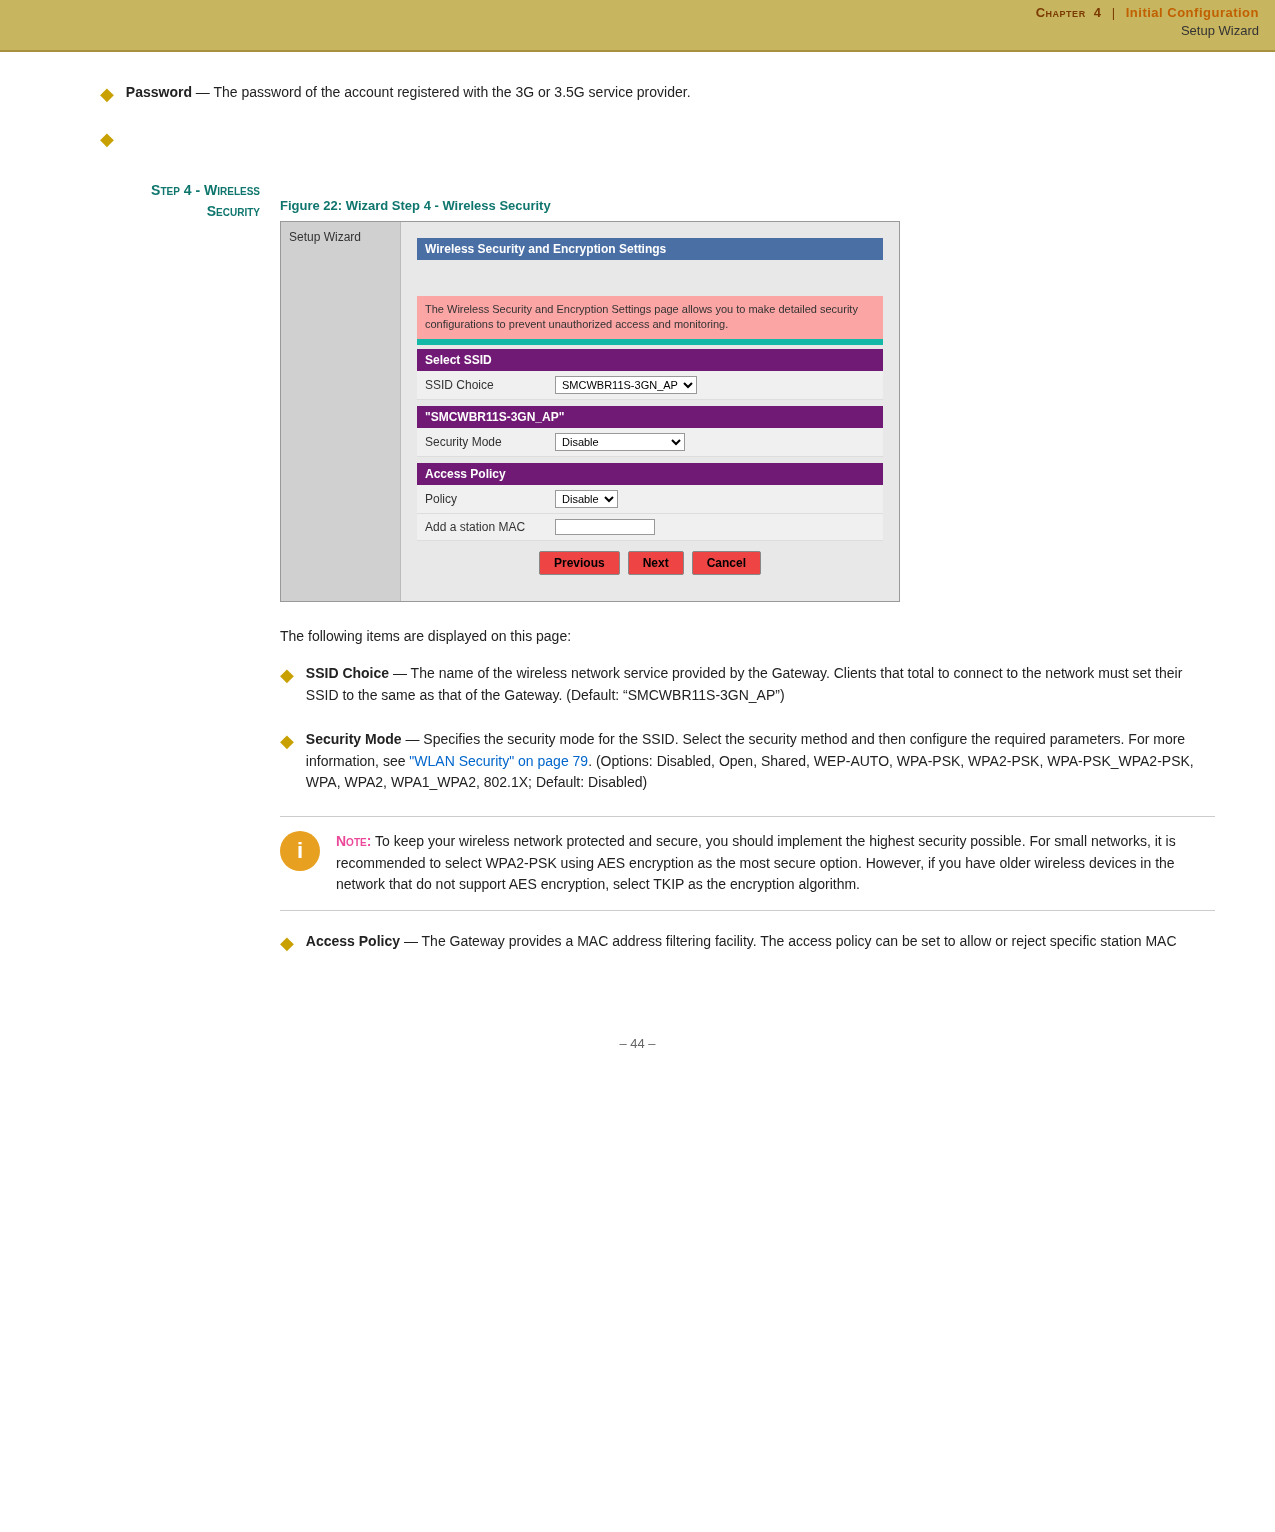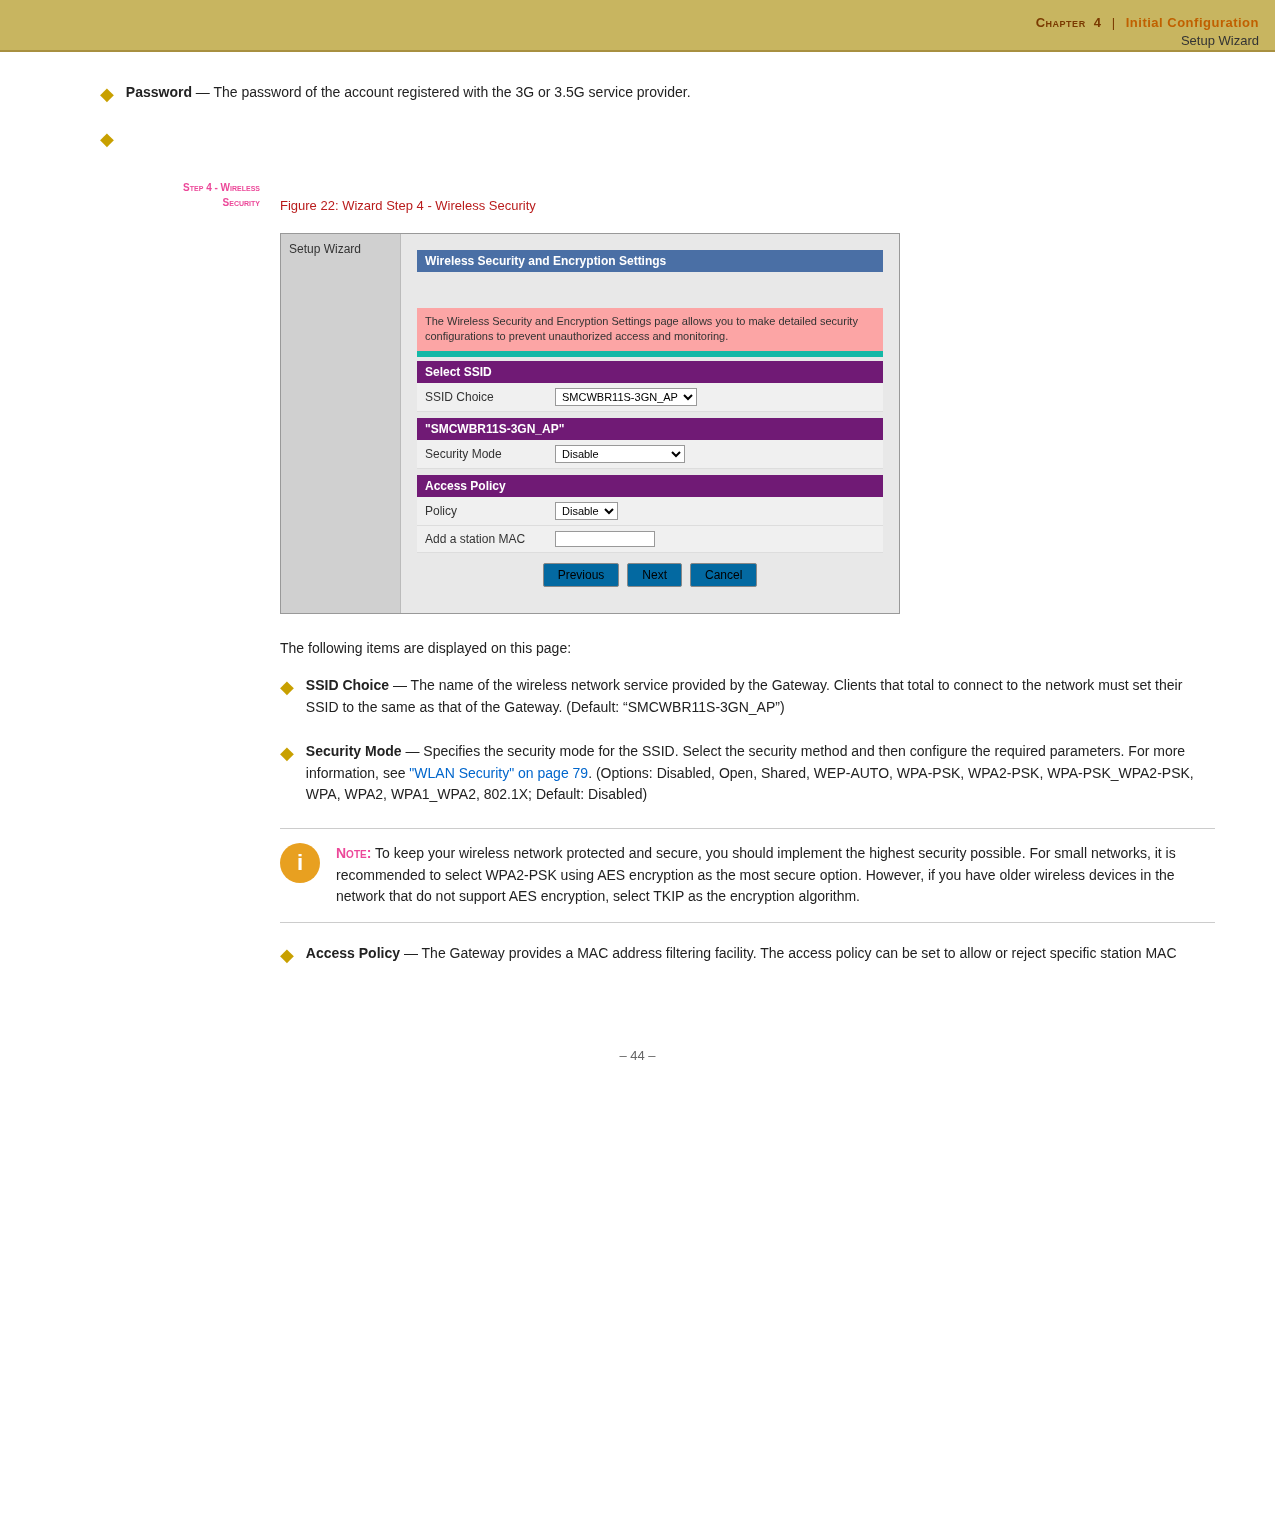--- a/index.html
+++ b/index.html
@@ -11,21 +11,21 @@
       width: 1275px;
       min-height: 1532px;
     }
 
     
     .page-header {
       background: #c8b560;
       padding: 4px 16px 0 16px;
       display: flex;
       justify-content: flex-end;
-      align-items: flex-end;
+      align-items: flex-start;
       border-bottom: 2px solid #a89040;
       min-height: 52px;
     }
     .header-right {
       text-align: right;
       line-height: 1.4;
     }
     .header-chapter {
       font-size: 13px;
       color: #7a3a00;
@@ -78,23 +78,23 @@
       font-weight: bold;
     }
     .link-text {
       color: #0066cc;
       text-decoration: none;
     }
 
     
     .figure-caption {
       font-size: 13px;
-      font-weight: normal;
-      color: #b91c1c;
-      margin: 18px 0 20px 0;
+      font-weight: bold;
+      color: #0f766e;
+      margin: 18px 0 8px 0;
       margin-left: 0px;
     }
 
     
     .figure-box {
       border: 1px solid #999;
       background: #e8e8e8;
       width: 620px;
       margin-left: 0px;
       margin-bottom: 24px;
@@ -176,23 +176,24 @@
       display: flex;
       justify-content: center;
       gap: 8px;
       padding: 10px 8px;
       background: #e8e8e8;
     }
     .fig-btn {
       font-size: 12px;
       padding: 4px 14px;
       border: 1px solid #888;
-      background: #0369a1;
+      background: #ef4444;
       cursor: pointer;
       border-radius: 2px;
+      font-weight: bold;
     }
 
     
     .following-text {
       margin: 8px 0 16px 0;
       font-size: 14px;
       line-height: 1.55;
     }
 
     
@@ -244,22 +245,22 @@
     }
     .step-label-col {
       text-align: right;
       min-width: 220px;
       padding-right: 20px;
       flex-shrink: 0;
     }
     .step-label-col .step-title {
       font-variant: small-caps;
       font-weight: bold;
-      font-size: 10px;
-      color: #ec4899;
+      font-size: 14px;
+      color: #0f766e;
       line-height: 1.5;
     }
     .step-body-col {
       flex: 1;
     }
   </style>
 </head>
 <body>
 
 <div class="page-header">

